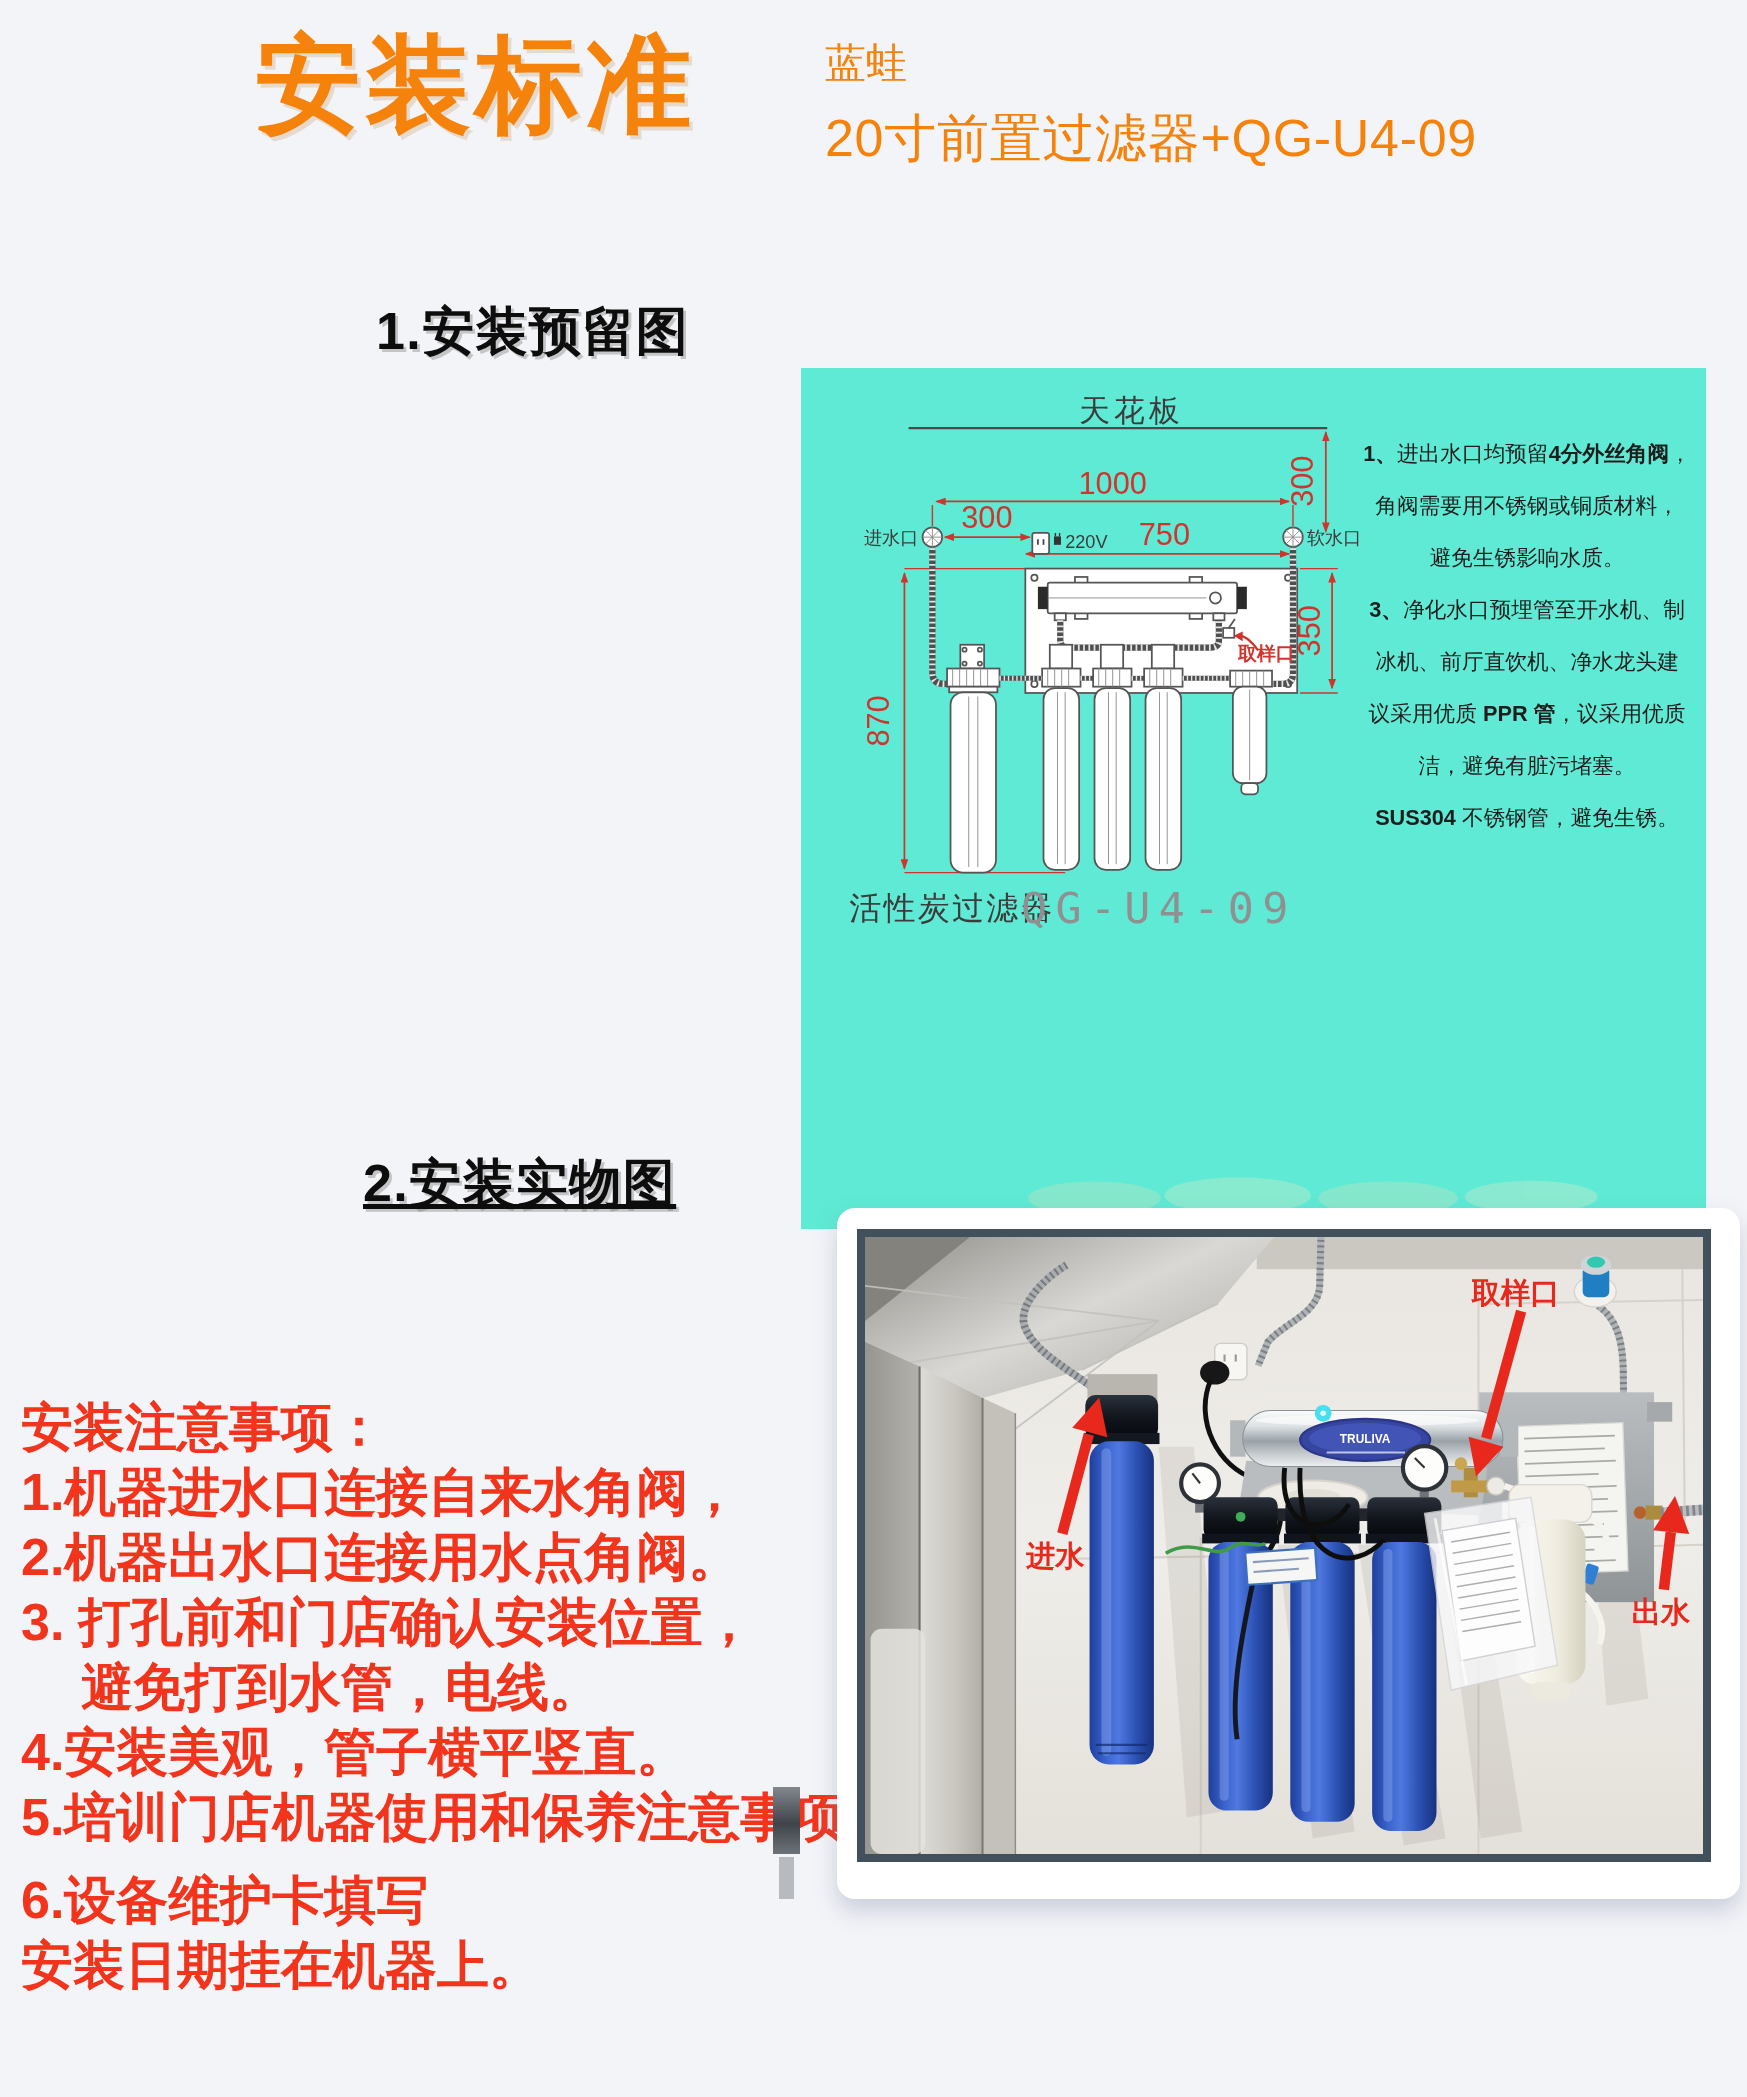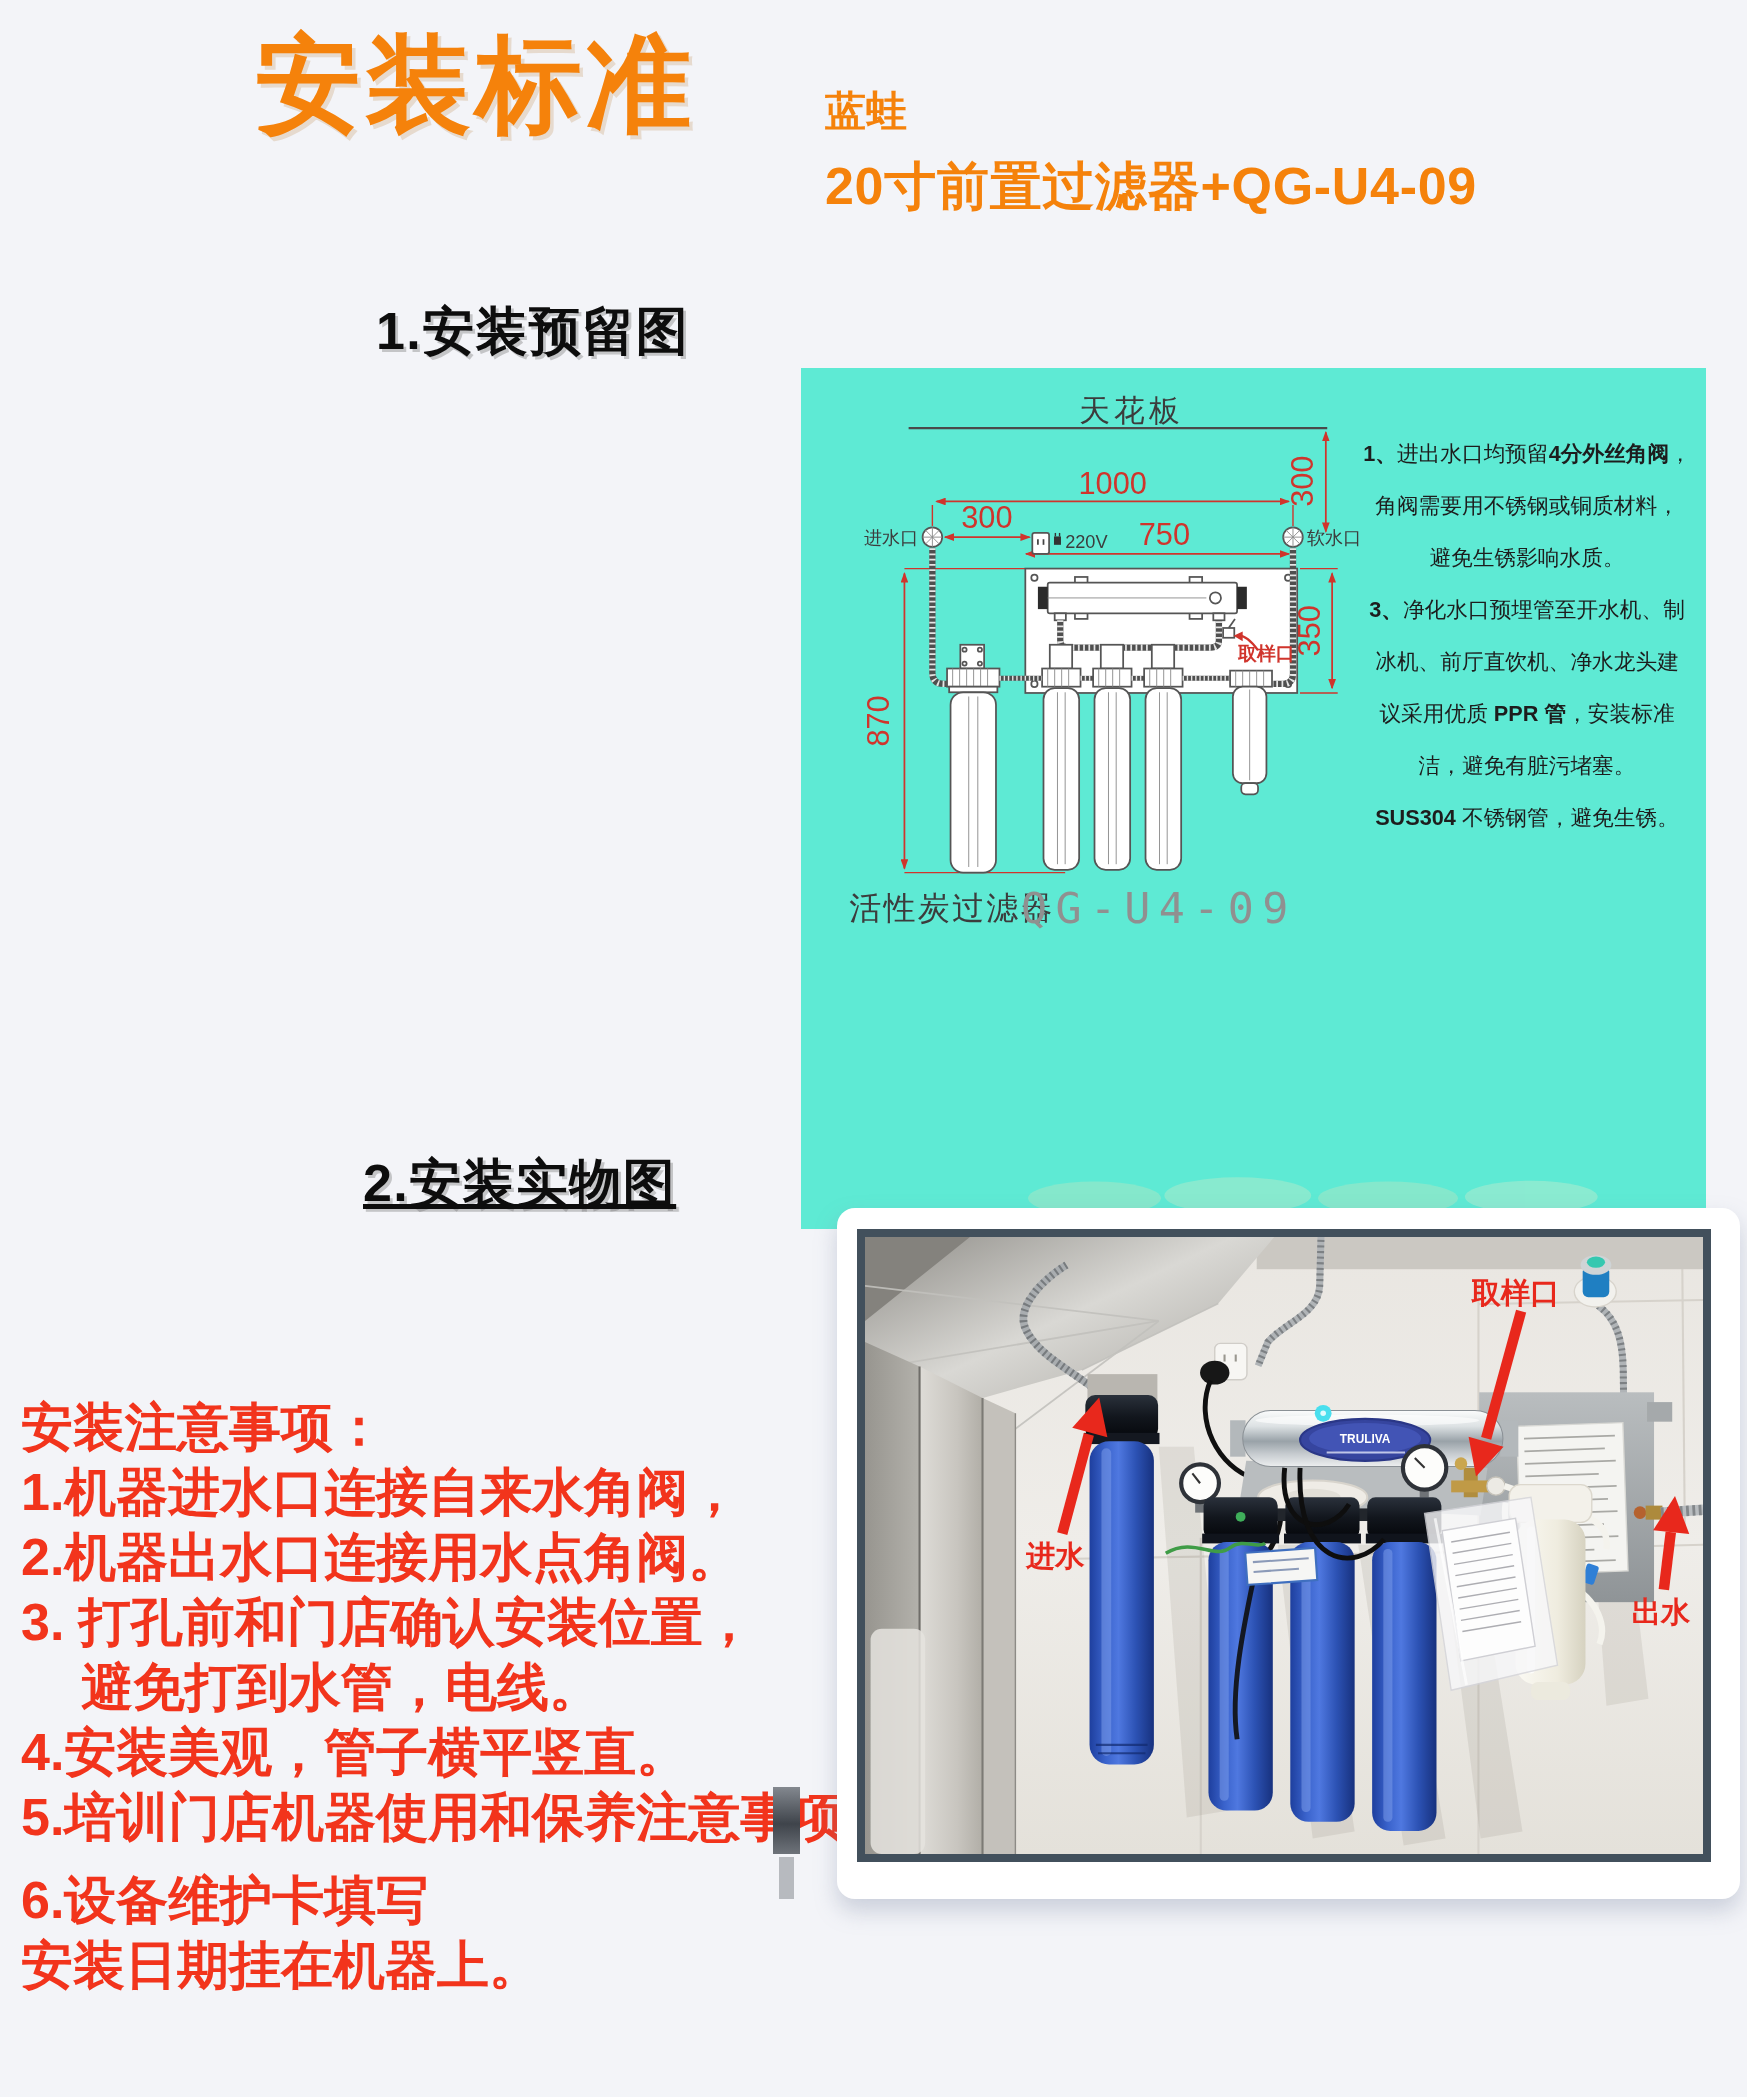--- a/index.html
+++ b/index.html
@@ -2,21 +2,21 @@
 <html style="font-size:11.2px"><head>
 <meta charset="utf-8">
 <style>
   html,body{margin:0;padding:0;}
   body{width:1748px;height:2097px;position:relative;background:#f3f4f8;
        font-family:"Liberation Sans","DejaVu Sans",sans-serif;overflow:hidden;}
   .abs{position:absolute;}
   
   #page-title{left:255px;top:19.6px;font-size:106px;font-weight:900;color:#f5820b;
               letter-spacing:4.2px;line-height:1.15;text-shadow:3.5px 3.5px 0 rgba(190,140,80,.25);}
-  #subtitle{left:825px;top:39px;color:#f5820b;font-weight:700;margin-top:48px;}
+  #subtitle{left:825px;top:39px;color:#f5820b;font-weight:400;}
   #brand-name{font-size:41px;line-height:1.0;}
   #model-line{font-size:52px;margin-top:19.6px;letter-spacing:0.7px;}
   
   .sec-h{font-weight:900;color:#0d0d0d;font-size:52px;letter-spacing:1.4px;
          text-shadow:2.8px 2.8px 0 rgba(110,110,110,.35);}
   #s1-heading{left:376px;top:253px;margin-top:40px;}
   #s2-heading{left:363px;top:1145px;text-decoration:underline;}
   
   #diagram-panel{left:801px;top:364px;width:905px;height:861px;background:#5eead4;}
   #diagram-svg{position:absolute;left:0;top:0;}
@@ -249,21 +249,21 @@
         <ellipse cx="1045" cy="1186" rx="95" ry="23" fill="#d2eccd"></ellipse>
       </g>
     </svg>
 
     <div id="diagram-notes">
         <div class="note-line"><span class="b">1、</span><span>进出水口均预留</span><span class="b">4分外丝角阀</span><span>，</span></div>
         <div class="note-line"><span>角阀需要用不锈钢或铜质材料，</span></div>
         <div class="note-line"><span>避免生锈影响水质。</span></div>
         <div class="note-line"><span class="b">3、</span><span>净化水口预埋管至开水机、制</span></div>
         <div class="note-line"><span>冰机、前厅直饮机、净水龙头建</span></div>
-        <div class="note-line"><span>议采用优质 </span><span class="b">PPR 管</span><span>，安装标准</span></div>
+        <div class="note-line"><span>议采用优质 </span><span class="b">PPR 管</span><span>，议采用优质</span></div>
         <div class="note-line"><span>洁，避免有脏污堵塞。</span></div>
         <div class="note-line"><span class="b">SUS304</span><span> 不锈钢管，避免生锈。</span></div>
       </div>
   </div>
 
   <div class="abs sec-h" id="s2-heading">2.安装实物图</div>
 
   <div class="abs" id="warning-list">
       <div class="warn-line">安装注意事项：</div>
       <div class="warn-line">1.机器进水口连接自来水角阀，</div>

